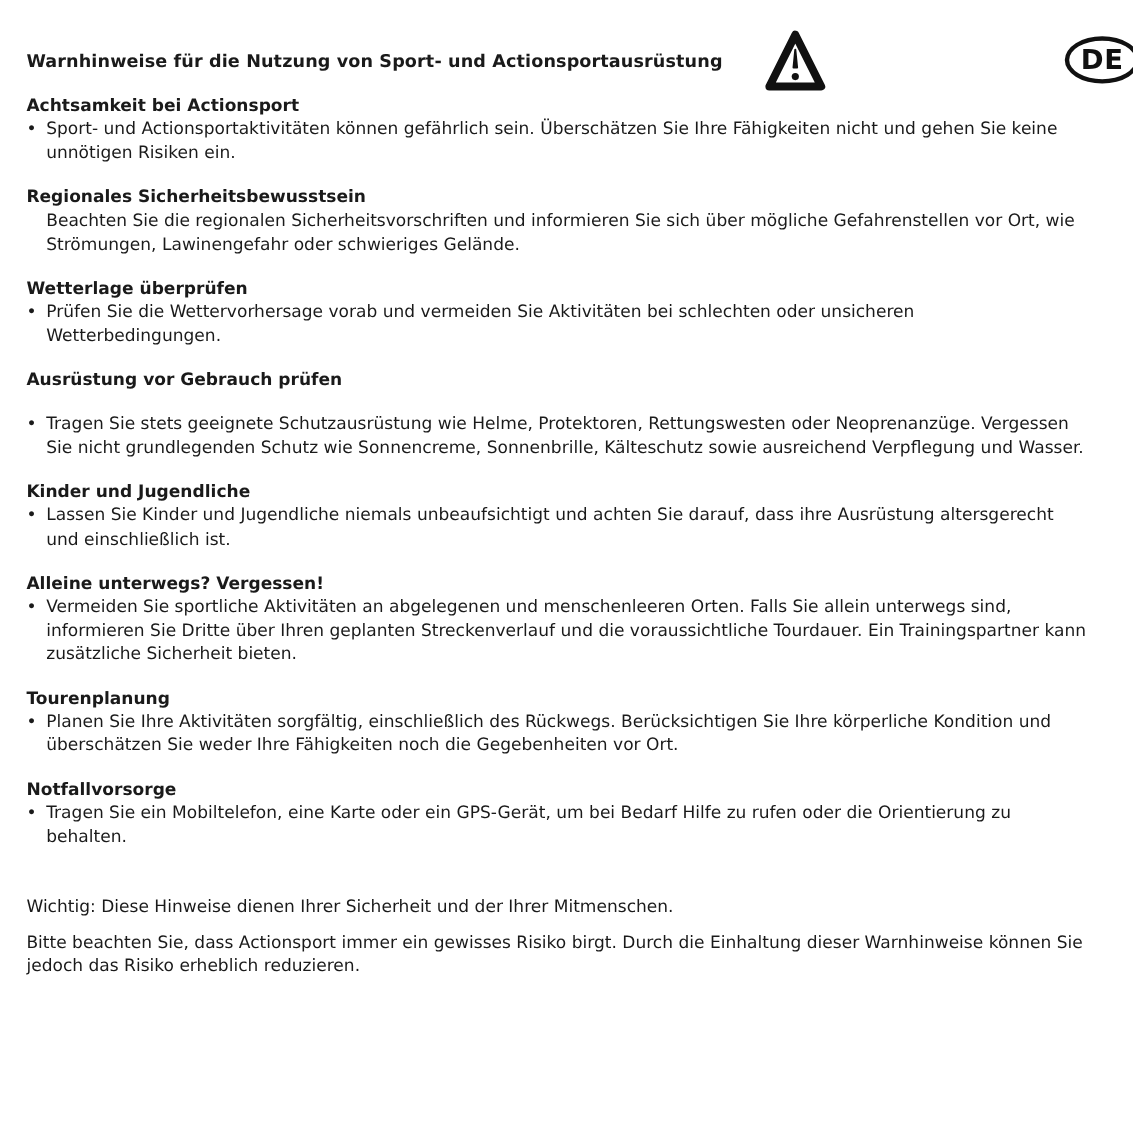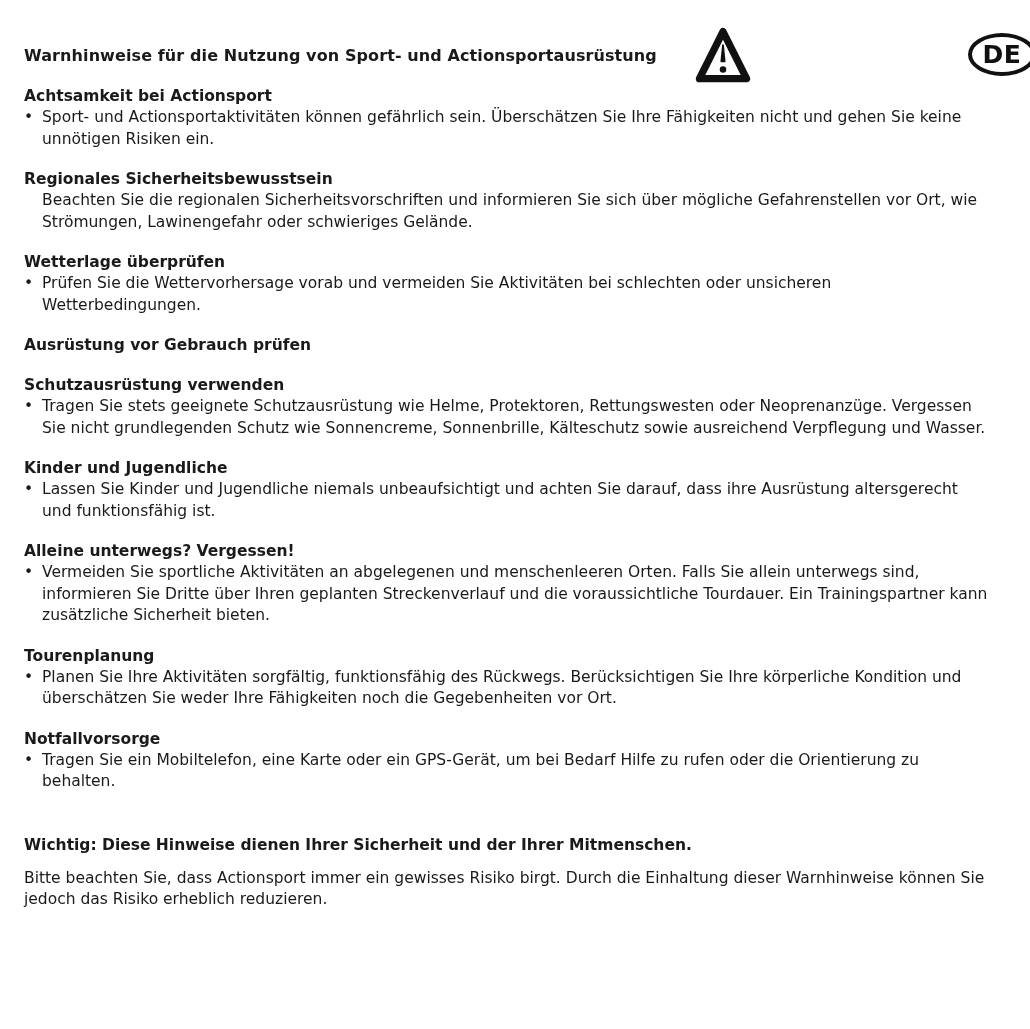--- a/index.html
+++ b/index.html
@@ -55,21 +55,21 @@
   }
   .item .marker {
     flex: 0 0 18px;
     width: 18px;
   }
   .item.no-bullet .marker { visibility: hidden; }
   .item .text { flex: 1 1 auto; }
   .doc-footer { margin-top: 41px; max-width: 966px; }
   .footer-heading {
     font-size: 15.5px;
-    font-weight: bold;
+    font-weight: normal;
     line-height: 22px;
   }
   .footer-text {
     font-size: 15.5px;
     line-height: 21.5px;
     margin-top: 12px;
   }
 </style>
 </head>
 <body>
@@ -112,48 +112,47 @@
       <span class="marker">•</span>
       <span class="text">Prüfen Sie die Wettervorhersage vorab und vermeiden Sie Aktivitäten bei schlechten oder unsicheren Wetterbedingungen.</span>
     </div>
   </div>
 
   <div class="section">
     <div class="section-heading">Ausrüstung vor Gebrauch prüfen</div>
   </div>
 
   <div class="section">
-    <div class="section-heading">Schutzausrüstung verwenden</div>
     <div class="item">
       <span class="marker">•</span>
       <span class="text">Tragen Sie stets geeignete Schutzausrüstung wie Helme, Protektoren, Rettungswesten oder Neoprenanzüge. Vergessen Sie nicht grundlegenden Schutz wie Sonnencreme, Sonnenbrille, Kälteschutz sowie ausreichend Verpflegung und Wasser.</span>
     </div>
   </div>
 
   <div class="section">
     <div class="section-heading">Kinder und Jugendliche</div>
     <div class="item">
       <span class="marker">•</span>
-      <span class="text">Lassen Sie Kinder und Jugendliche niemals unbeaufsichtigt und achten Sie darauf, dass ihre Ausrüstung altersgerecht und funktionsfähig ist.</span>
+      <span class="text">Lassen Sie Kinder und Jugendliche niemals unbeaufsichtigt und achten Sie darauf, dass ihre Ausrüstung altersgerecht und einschließlich ist.</span>
     </div>
   </div>
 
   <div class="section">
     <div class="section-heading">Alleine unterwegs? Vergessen!</div>
     <div class="item">
       <span class="marker">•</span>
       <span class="text">Vermeiden Sie sportliche Aktivitäten an abgelegenen und menschenleeren Orten. Falls Sie allein unterwegs sind, informieren Sie Dritte über Ihren geplanten Streckenverlauf und die voraussichtliche Tourdauer. Ein Trainingspartner kann zusätzliche Sicherheit bieten.</span>
     </div>
   </div>
 
   <div class="section">
     <div class="section-heading">Tourenplanung</div>
     <div class="item">
       <span class="marker">•</span>
-      <span class="text">Planen Sie Ihre Aktivitäten sorgfältig, funktionsfähig des Rückwegs. Berücksichtigen Sie Ihre körperliche Kondition und überschätzen Sie weder Ihre Fähigkeiten noch die Gegebenheiten vor Ort.</span>
+      <span class="text">Planen Sie Ihre Aktivitäten sorgfältig, einschließlich des Rückwegs. Berücksichtigen Sie Ihre körperliche Kondition und überschätzen Sie weder Ihre Fähigkeiten noch die Gegebenheiten vor Ort.</span>
     </div>
   </div>
 
   <div class="section">
     <div class="section-heading">Notfallvorsorge</div>
     <div class="item">
       <span class="marker">•</span>
       <span class="text">Tragen Sie ein Mobiltelefon, eine Karte oder ein GPS-Gerät, um bei Bedarf Hilfe zu rufen oder die Orientierung zu behalten.</span>
     </div>
   </div>

